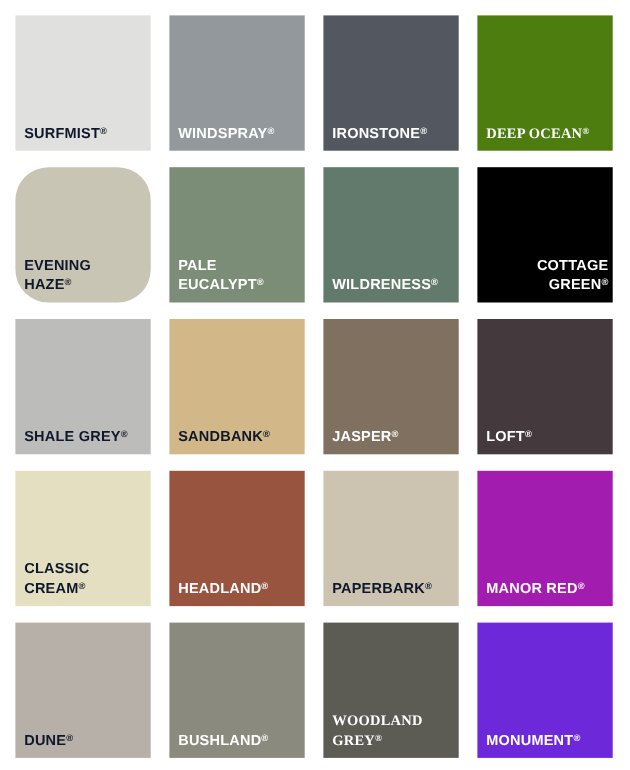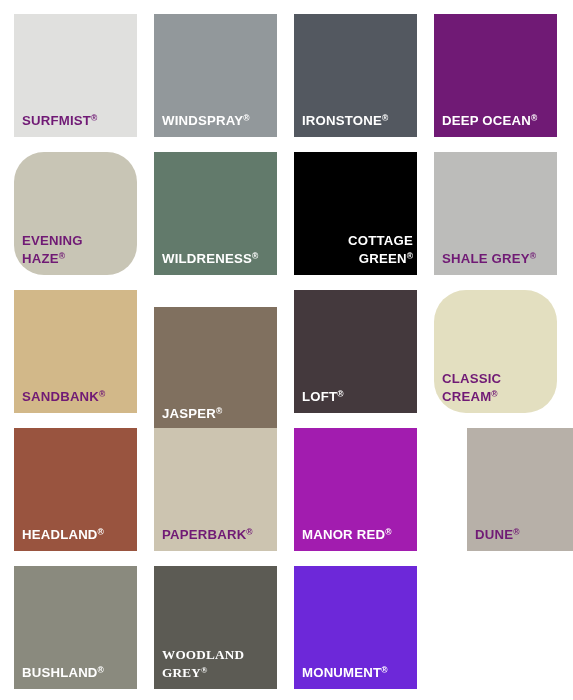--- a/index.html
+++ b/index.html
@@ -51,73 +51,76 @@
     word-break: normal;
   }
 
   .swatch-label .reg {
     font-size: 8.5px;
     font-weight: bold;
     vertical-align: 0.42em;
     letter-spacing: 0;
   }
 
-  .label-dark { color: #701a75; }
+  .label-dark { color: #0f172a; }
   .label-light { color: #ffffff; }
 </style>
 </head>
 <body>
 
 <div id="swatch-grid">
     <div class="swatch" style="background-color: rgb(224, 224, 222);">
       <div class="swatch-label label-dark">SURFMIST<span class="reg">®</span></div>
     </div>
     <div class="swatch" style="background-color: rgb(146, 152, 155);">
       <div class="swatch-label label-light">WINDSPRAY<span class="reg">®</span></div>
     </div>
     <div class="swatch" style="background-color: rgb(83, 88, 96); padding-left: 20px;">
       <div class="swatch-label label-light">IRONSTONE<span class="reg">®</span></div>
     </div>
-    <div class="swatch" style="background-color: #701a75;">
+    <div class="swatch" style="background-color: #4d7c0f; font-family: Liberation Serif, serif;">
       <div class="swatch-label label-light">DEEP OCEAN<span class="reg">®</span></div>
     </div>
     <div class="swatch" style="background-color: rgb(200, 197, 181); border-radius: 30px;">
       <div class="swatch-label label-dark">EVENING<br>HAZE<span class="reg">®</span></div>
+    </div>
+    <div class="swatch" style="background-color: rgb(123, 141, 119);">
+      <div class="swatch-label label-light">PALE<br>EUCALYPT<span class="reg">®</span></div>
     </div>
     <div class="swatch" style="background-color: rgb(98, 122, 107);">
       <div class="swatch-label label-light">WILDRENESS<span class="reg">®</span></div>
     </div>
     <div class="swatch" style="background-color: #000000; text-align: right;">
       <div class="swatch-label label-light">COTTAGE<br>GREEN<span class="reg">®</span></div>
     </div>
     <div class="swatch" style="background-color: rgb(188, 188, 186); padding-left: 16px;">
       <div class="swatch-label label-dark">SHALE GREY<span class="reg">®</span></div>
     </div>
     <div class="swatch" style="background-color: rgb(210, 184, 137);">
       <div class="swatch-label label-dark">SANDBANK<span class="reg">®</span></div>
     </div>
-    <div class="swatch" style="background-color: rgb(128, 112, 95); margin-top: 17px;">
+    <div class="swatch" style="background-color: rgb(128, 112, 95);">
       <div class="swatch-label label-light">JASPER<span class="reg">®</span></div>
     </div>
     <div class="swatch" style="background-color: rgb(68, 57, 61);">
       <div class="swatch-label label-light">LOFT<span class="reg">®</span></div>
     </div>
-    <div class="swatch" style="background-color: rgb(227, 223, 192); border-radius: 32px;">
+    <div class="swatch" style="background-color: rgb(227, 223, 192);">
       <div class="swatch-label label-dark">CLASSIC<br>CREAM<span class="reg">®</span></div>
     </div>
     <div class="swatch" style="background-color: rgb(153, 84, 63);">
       <div class="swatch-label label-light">HEADLAND<span class="reg">®</span></div>
     </div>
     <div class="swatch" style="background-color: rgb(204, 196, 176);">
       <div class="swatch-label label-dark">PAPERBARK<span class="reg">®</span></div>
     </div>
     <div class="swatch" style="background-color: #a21caf;">
       <div class="swatch-label label-light">MANOR RED<span class="reg">®</span></div>
     </div>
-    <div class="swatch" style="background-color: rgb(183, 176, 168); margin-left: 33px;">
+    <div class="swatch" style="background-color: rgb(183, 176, 168);">
       <div class="swatch-label label-dark">DUNE<span class="reg">®</span></div>
     </div>
     <div class="swatch" style="background-color: rgb(138, 138, 126);">
       <div class="swatch-label label-light">BUSHLAND<span class="reg">®</span></div>
     </div>
     <div class="swatch" style="background-color: rgb(92, 91, 84); font-family: Liberation Serif, serif;">
       <div class="swatch-label label-light">WOODLAND<br>GREY<span class="reg">®</span></div>
     </div>
     <div class="swatch" style="background-color: #6d28d9;">
       <div class="swatch-label label-light">MONUMENT<span class="reg">®</span></div>

